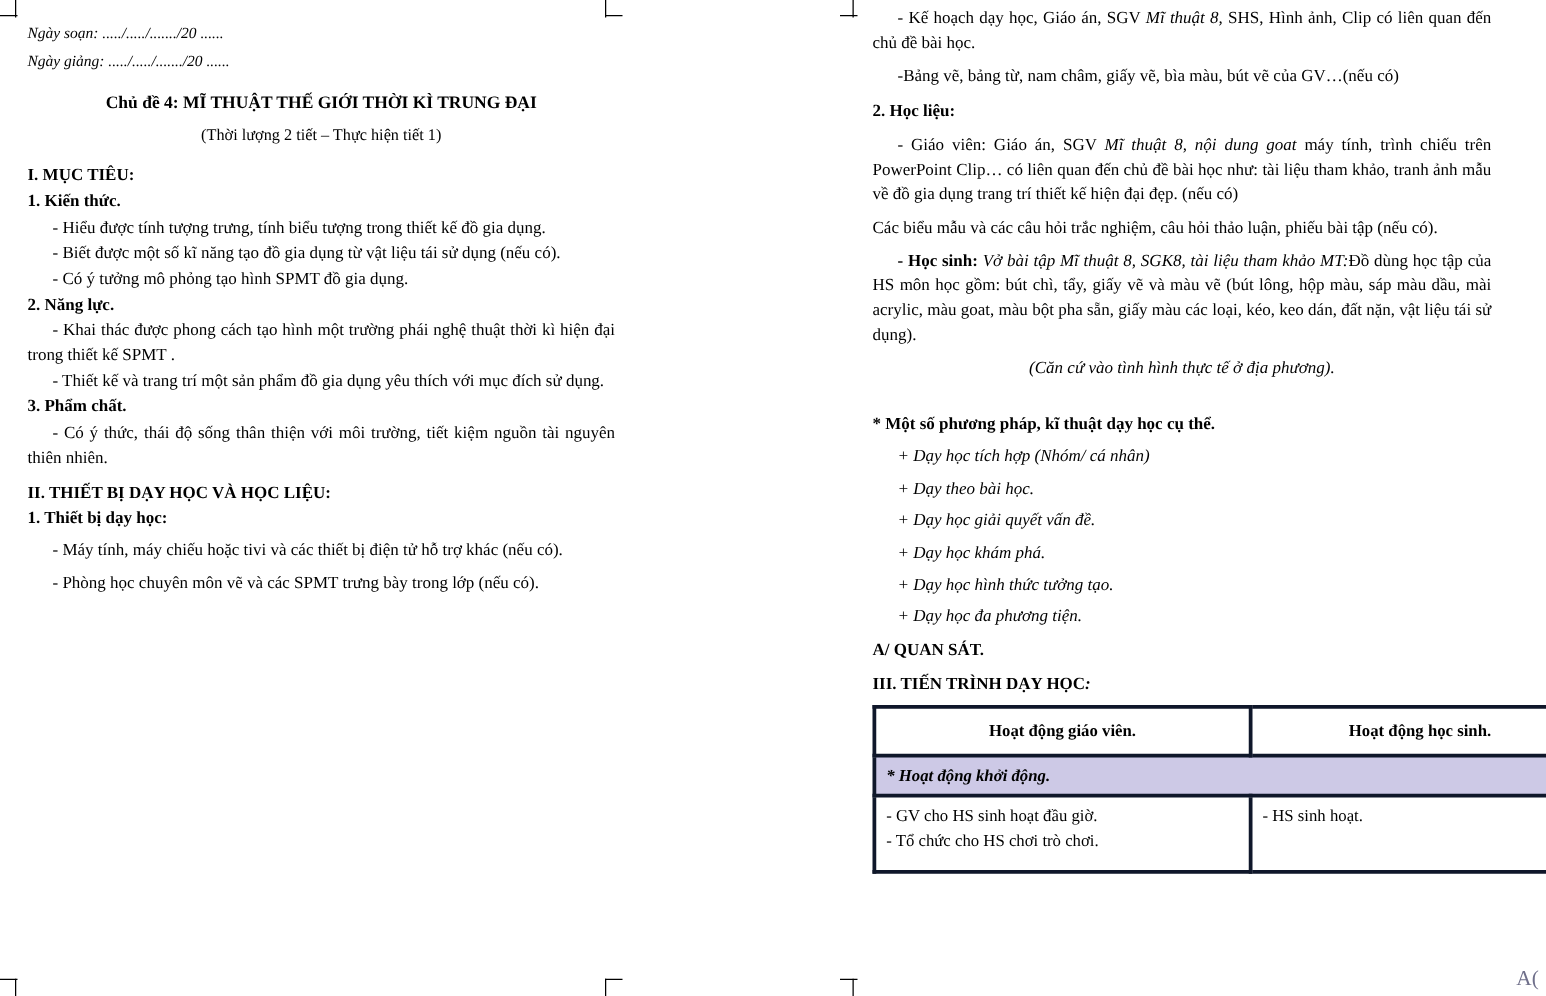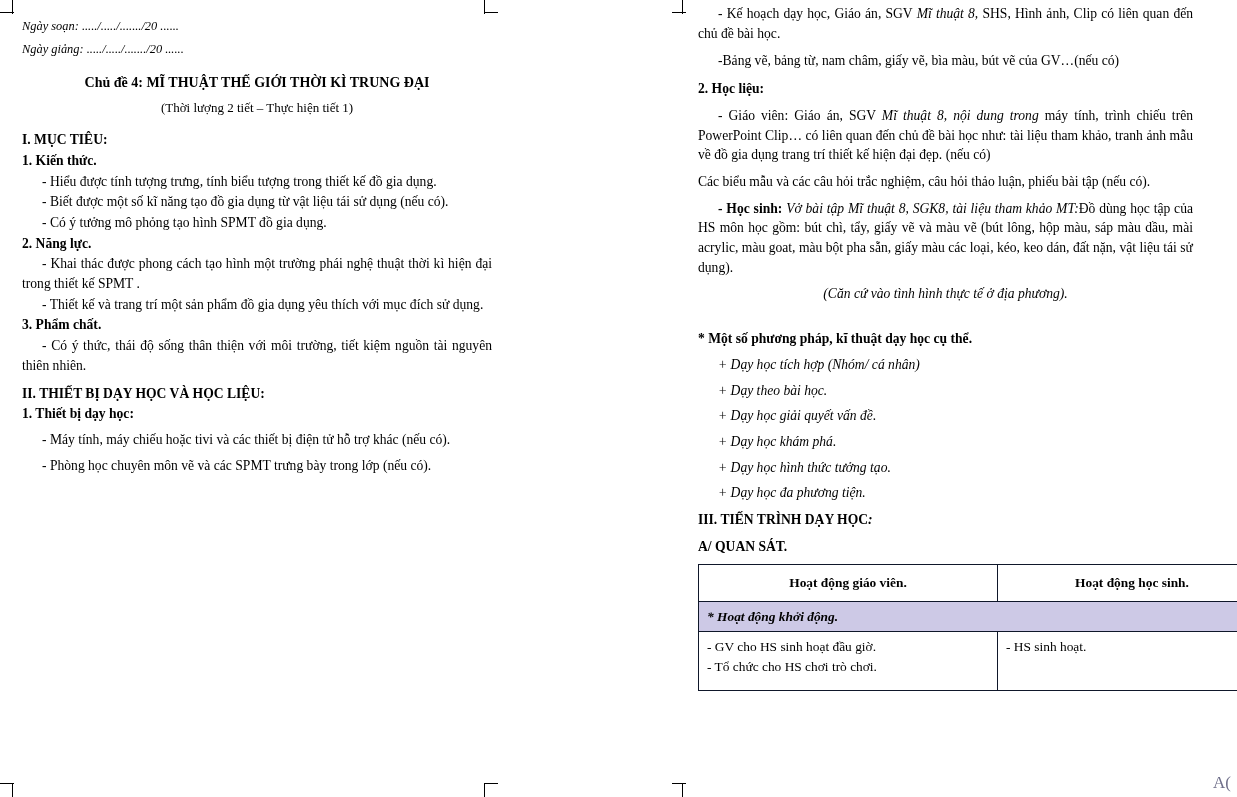--- a/index.html
+++ b/index.html
@@ -79,21 +79,21 @@
   .title3 { text-align: center; font-size: 13px; margin-top: 6px; margin-bottom: 12px; }
   .sec { font-weight: bold; margin-top: 8px; }
   .tbl {
     width: 534px;
     border-collapse: collapse;
     margin-top: 8px;
     font-size: 13.4px;
     table-layout: fixed;
   }
   .tbl td {
-    border: 1px solid #0f172a;
+    border: 3px solid #0f172a;
     padding: 5px 8px;
     vertical-align: top;
   }
   .tbl td.hd {
     text-align: center;
     font-weight: bold;
     padding: 8px;
   }
   .tbl tr.banner td {
     background: #cdc9e6;
@@ -189,44 +189,44 @@
 
     <p class="indent">
       <span>- Kế hoạch dạy học, Giáo án, SGV </span><span class="i">Mĩ thuật 8,</span><span> SHS, Hình ảnh, Clip có liên quan đến chủ đề bài học.</span>
     </p>
 
     <p class="indent" style="margin-top:8px;">-Bảng vẽ, bảng từ, nam châm, giấy vẽ, bìa màu, bút vẽ của GV…(nếu có)</p>
 
     <p class="bi" style="margin-top:8px;">2. Học liệu:</p>
 
     <p class="indent" style="margin-top:7px;">
-      <span>- Giáo viên: Giáo án, SGV </span><span class="i">Mĩ thuật 8, nội dung trong</span><span> máy tính, trình chiếu trên PowerPoint Clip… có liên quan đến chủ đề bài học như: tài liệu tham khảo, tranh ảnh mẫu về đồ gia dụng trang trí thiết kế hiện đại đẹp. (nếu có)</span>
+      <span>- Giáo viên: Giáo án, SGV </span><span class="i">Mĩ thuật 8, nội dung goat</span><span> máy tính, trình chiếu trên PowerPoint Clip… có liên quan đến chủ đề bài học như: tài liệu tham khảo, tranh ảnh mẫu về đồ gia dụng trang trí thiết kế hiện đại đẹp. (nếu có)</span>
     </p>
 
     <p style="margin-top:7px;"> Các biểu mẫu và các câu hỏi trắc nghiệm, câu hỏi thảo luận, phiếu bài tập (nếu có).</p>
 
     <p class="indent" style="margin-top:7px;">
       <span class="bi">- Học sinh:</span><span class="i"> Vở bài tập </span><span class="i">Mĩ thuật 8, SGK8, tài liệu tham khảo MT:</span><span>Đồ dùng học tập của HS môn học gồm: bút chì, tẩy, giấy vẽ và màu vẽ (bút lông, hộp màu, sáp màu dầu, mài acrylic, màu goat, màu bột pha sẵn, giấy màu các loại, kéo, keo dán, đất nặn, vật liệu tái sử dụng).</span>
     </p>
 
     <p class="i center" style="margin-top:7px;">(Căn cứ vào tình hình thực tế ở địa phương).</p>
 
     <p class="b" style="margin-top:25px;">* Một số phương pháp, kĩ thuật dạy học cụ thể.</p>
 
     <p class="i indent" style="margin-top:6px;">+ Dạy học tích hợp (Nhóm/ cá nhân)</p>
     <p class="i indent" style="margin-top:6px;">+ Dạy theo bài học.</p>
     <p class="i indent" style="margin-top:6px;">+ Dạy học giải quyết vấn đề.</p>
     <p class="i indent" style="margin-top:6px;">+ Dạy học khám phá.</p>
     <p class="i indent" style="margin-top:6px;">+ Dạy học hình thức tưởng tạo.</p>
     <p class="i indent" style="margin-top:6px;">+ Dạy học đa phương tiện.</p>
 
+    <p class="b" style="margin-top:7px;">A/ QUAN SÁT.</p>
     <p class="b" style="margin-top:7px;">
       <span>III. TIẾN TRÌNH DẠY HỌC</span><span class="i">:</span>
     </p>
-    <p class="b" style="margin-top:7px;">A/ QUAN SÁT.</p>
 
     <table class="tbl">
       <tbody>
         <tr>
           <td class="hd" style="width:282px;">Hoạt động giáo viên.</td>
           <td class="hd" style="width:252px;">Hoạt động học sinh.</td>
         </tr>
         <tr class="banner">
           <td colspan="2">* Hoạt động khởi động.</td>
         </tr>

